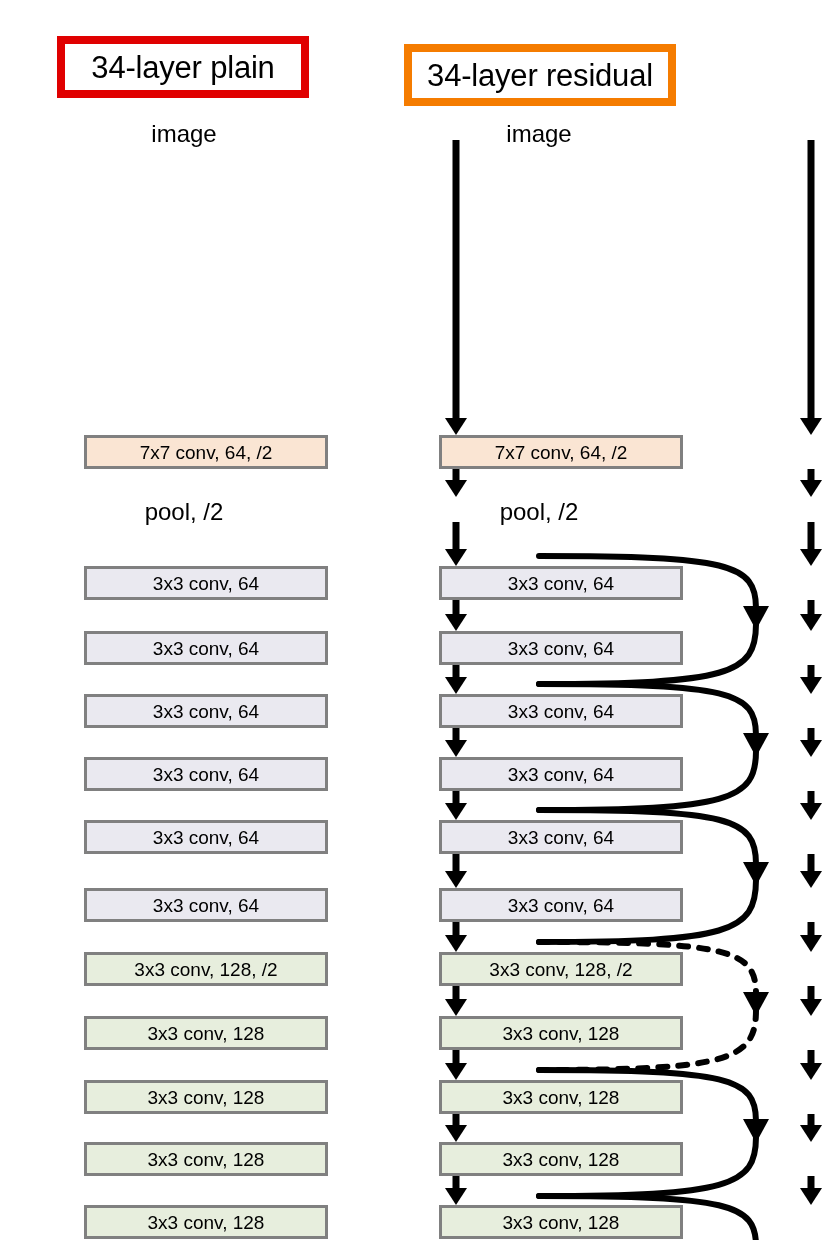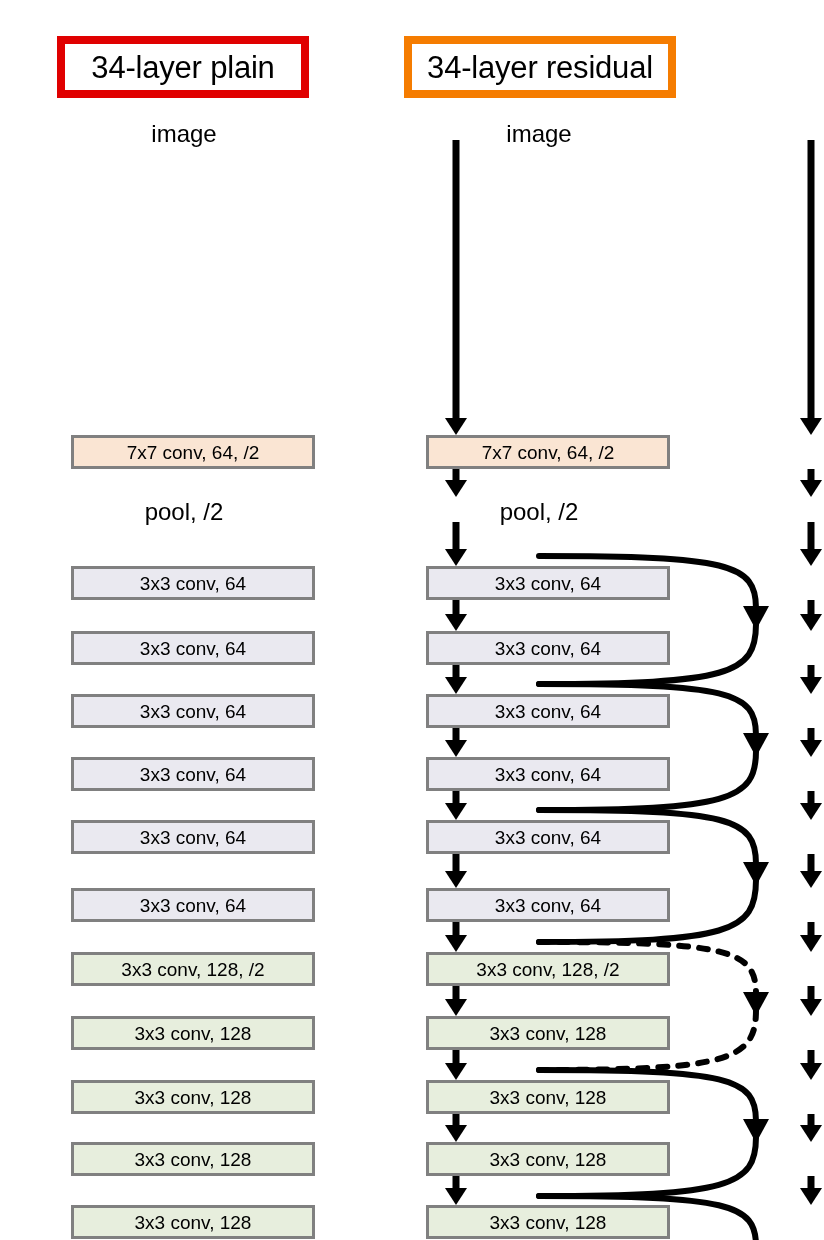--- a/index.html
+++ b/index.html
@@ -44,20 +44,21 @@
     align-items: center;
     justify-content: center;
   }
   #title-plain {
     border: 8px solid #e00000;
   }
   #title-residual {
     border: 8px solid #f57c00;
     left: 5px;
     width: 272px;
+    margin-top: 8px;
   }
   .title-text {
     font-size: 31px;
     line-height: 1;
     letter-spacing: -0.2px;
     white-space: nowrap;
     color: #000;
   }
 
   
@@ -67,21 +68,21 @@
     left: 0;
     text-align: center;
     font-size: 24px;
     line-height: 1;
     white-space: nowrap;
   }
 
   
   .layer-box {
     position: absolute;
-    left: 27px;
+    left: 40px;
     width: 244px;
     height: 34px;
     box-sizing: border-box;
     border: 3px solid #808080;
     display: flex;
     align-items: center;
     justify-content: center;
     font-size: 19px;
     line-height: 1;
     white-space: nowrap;

